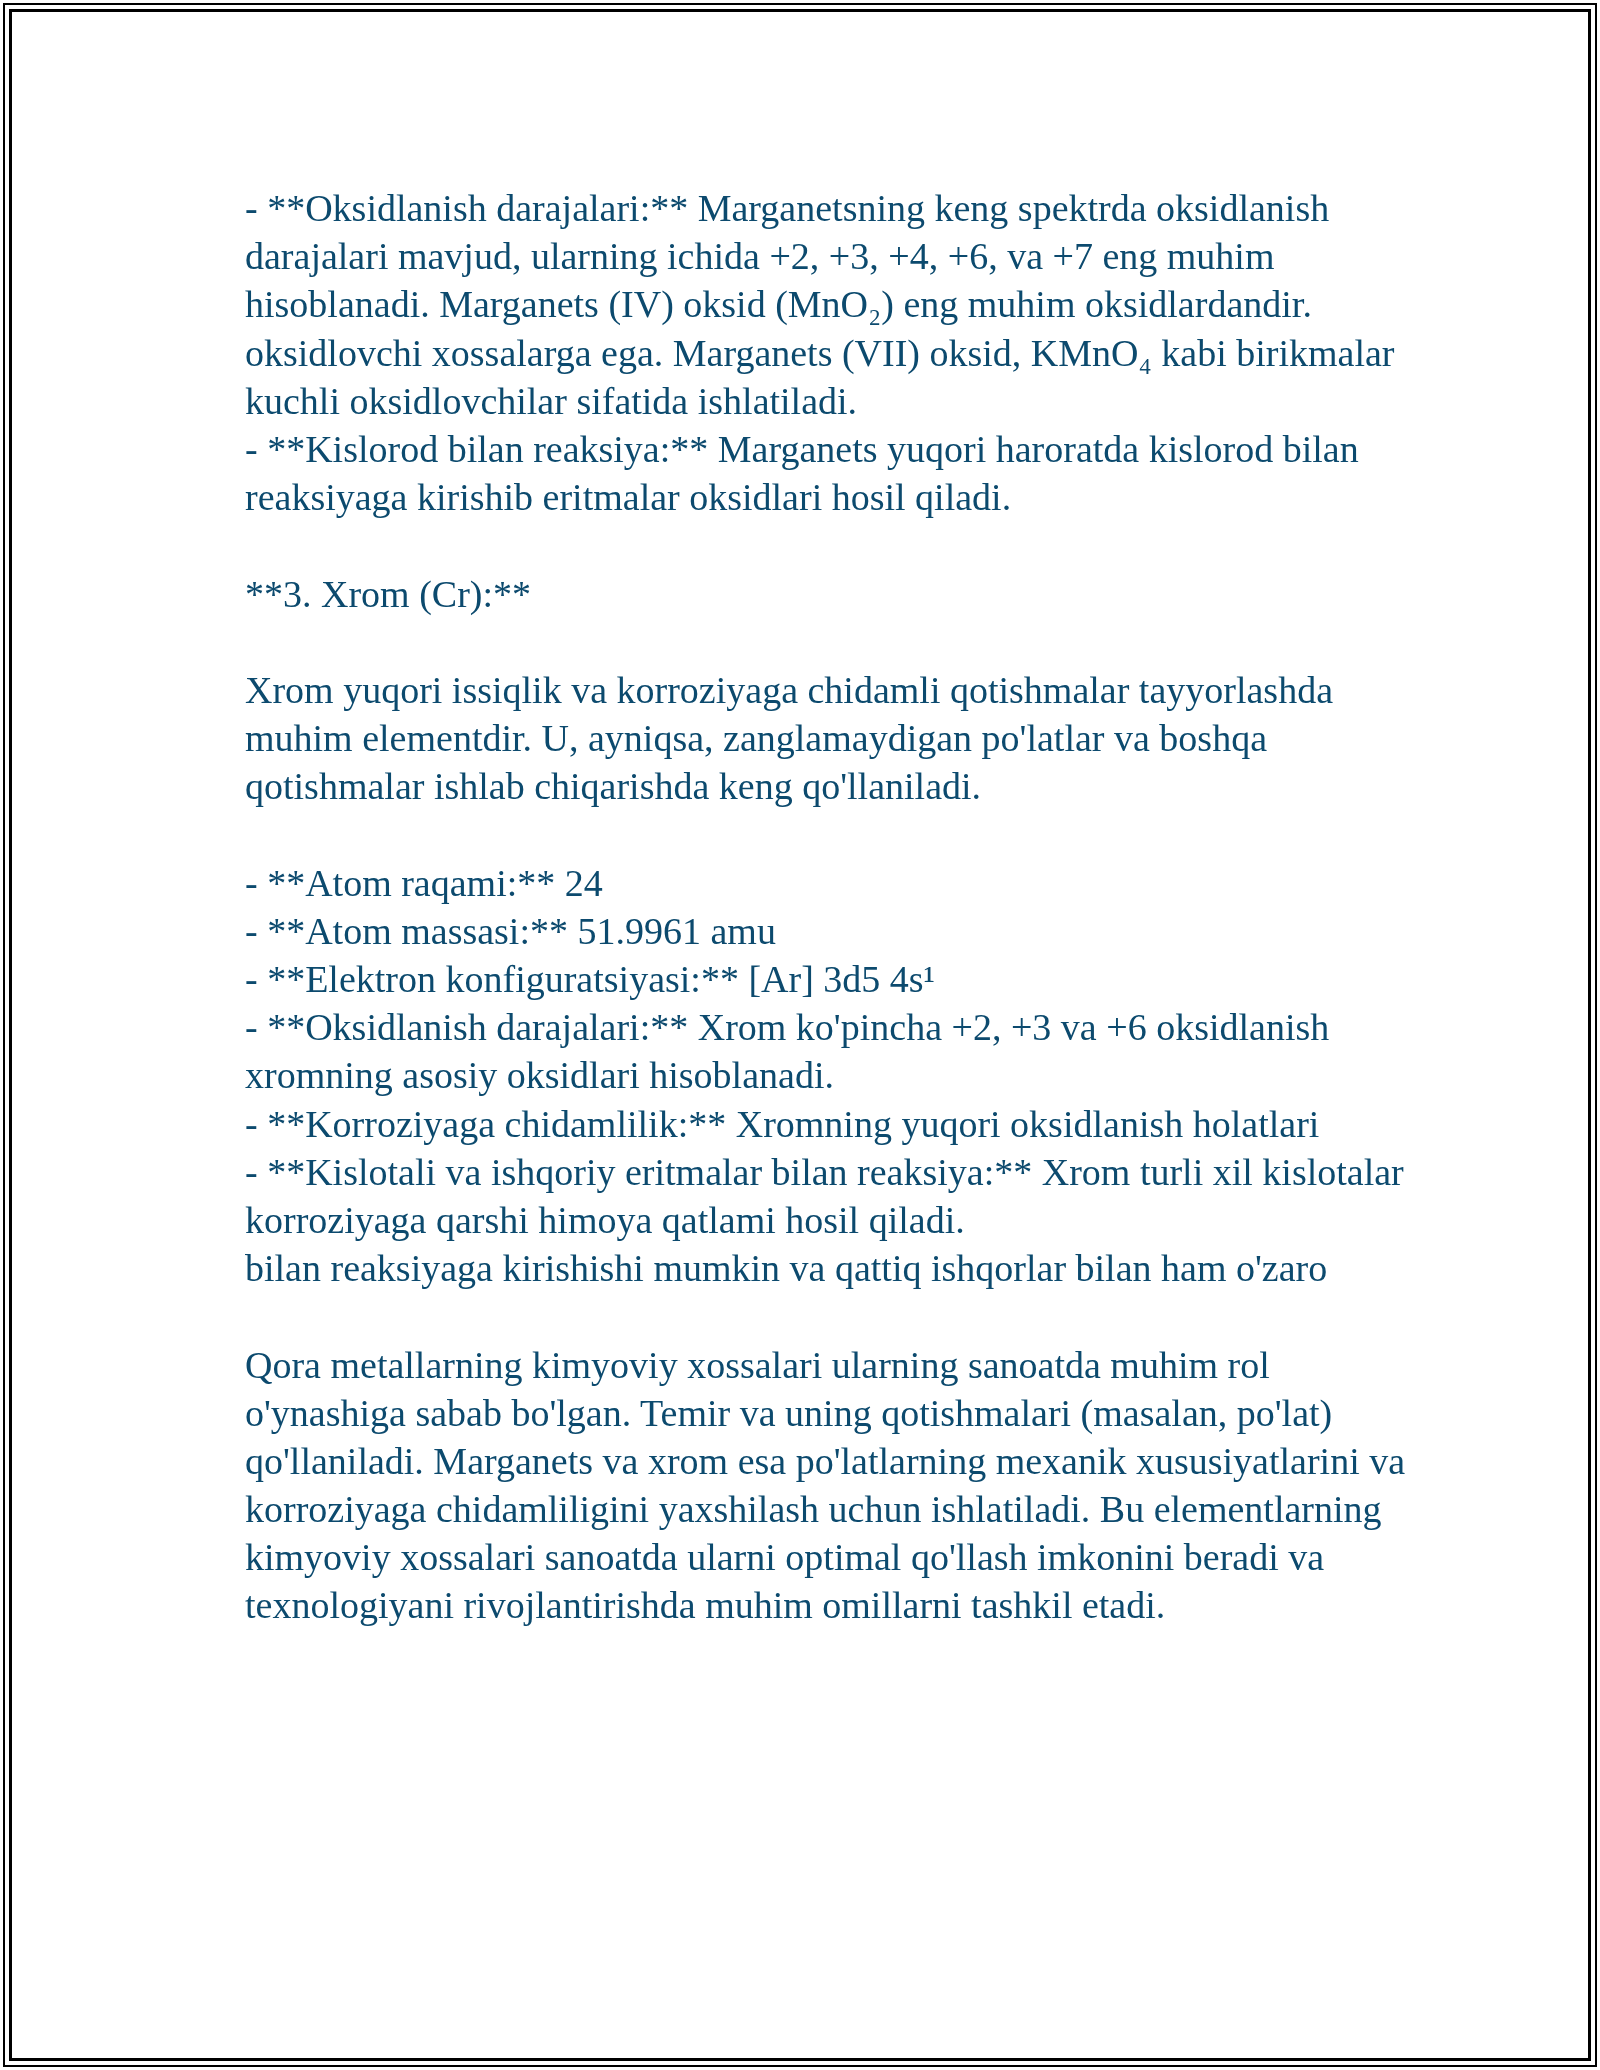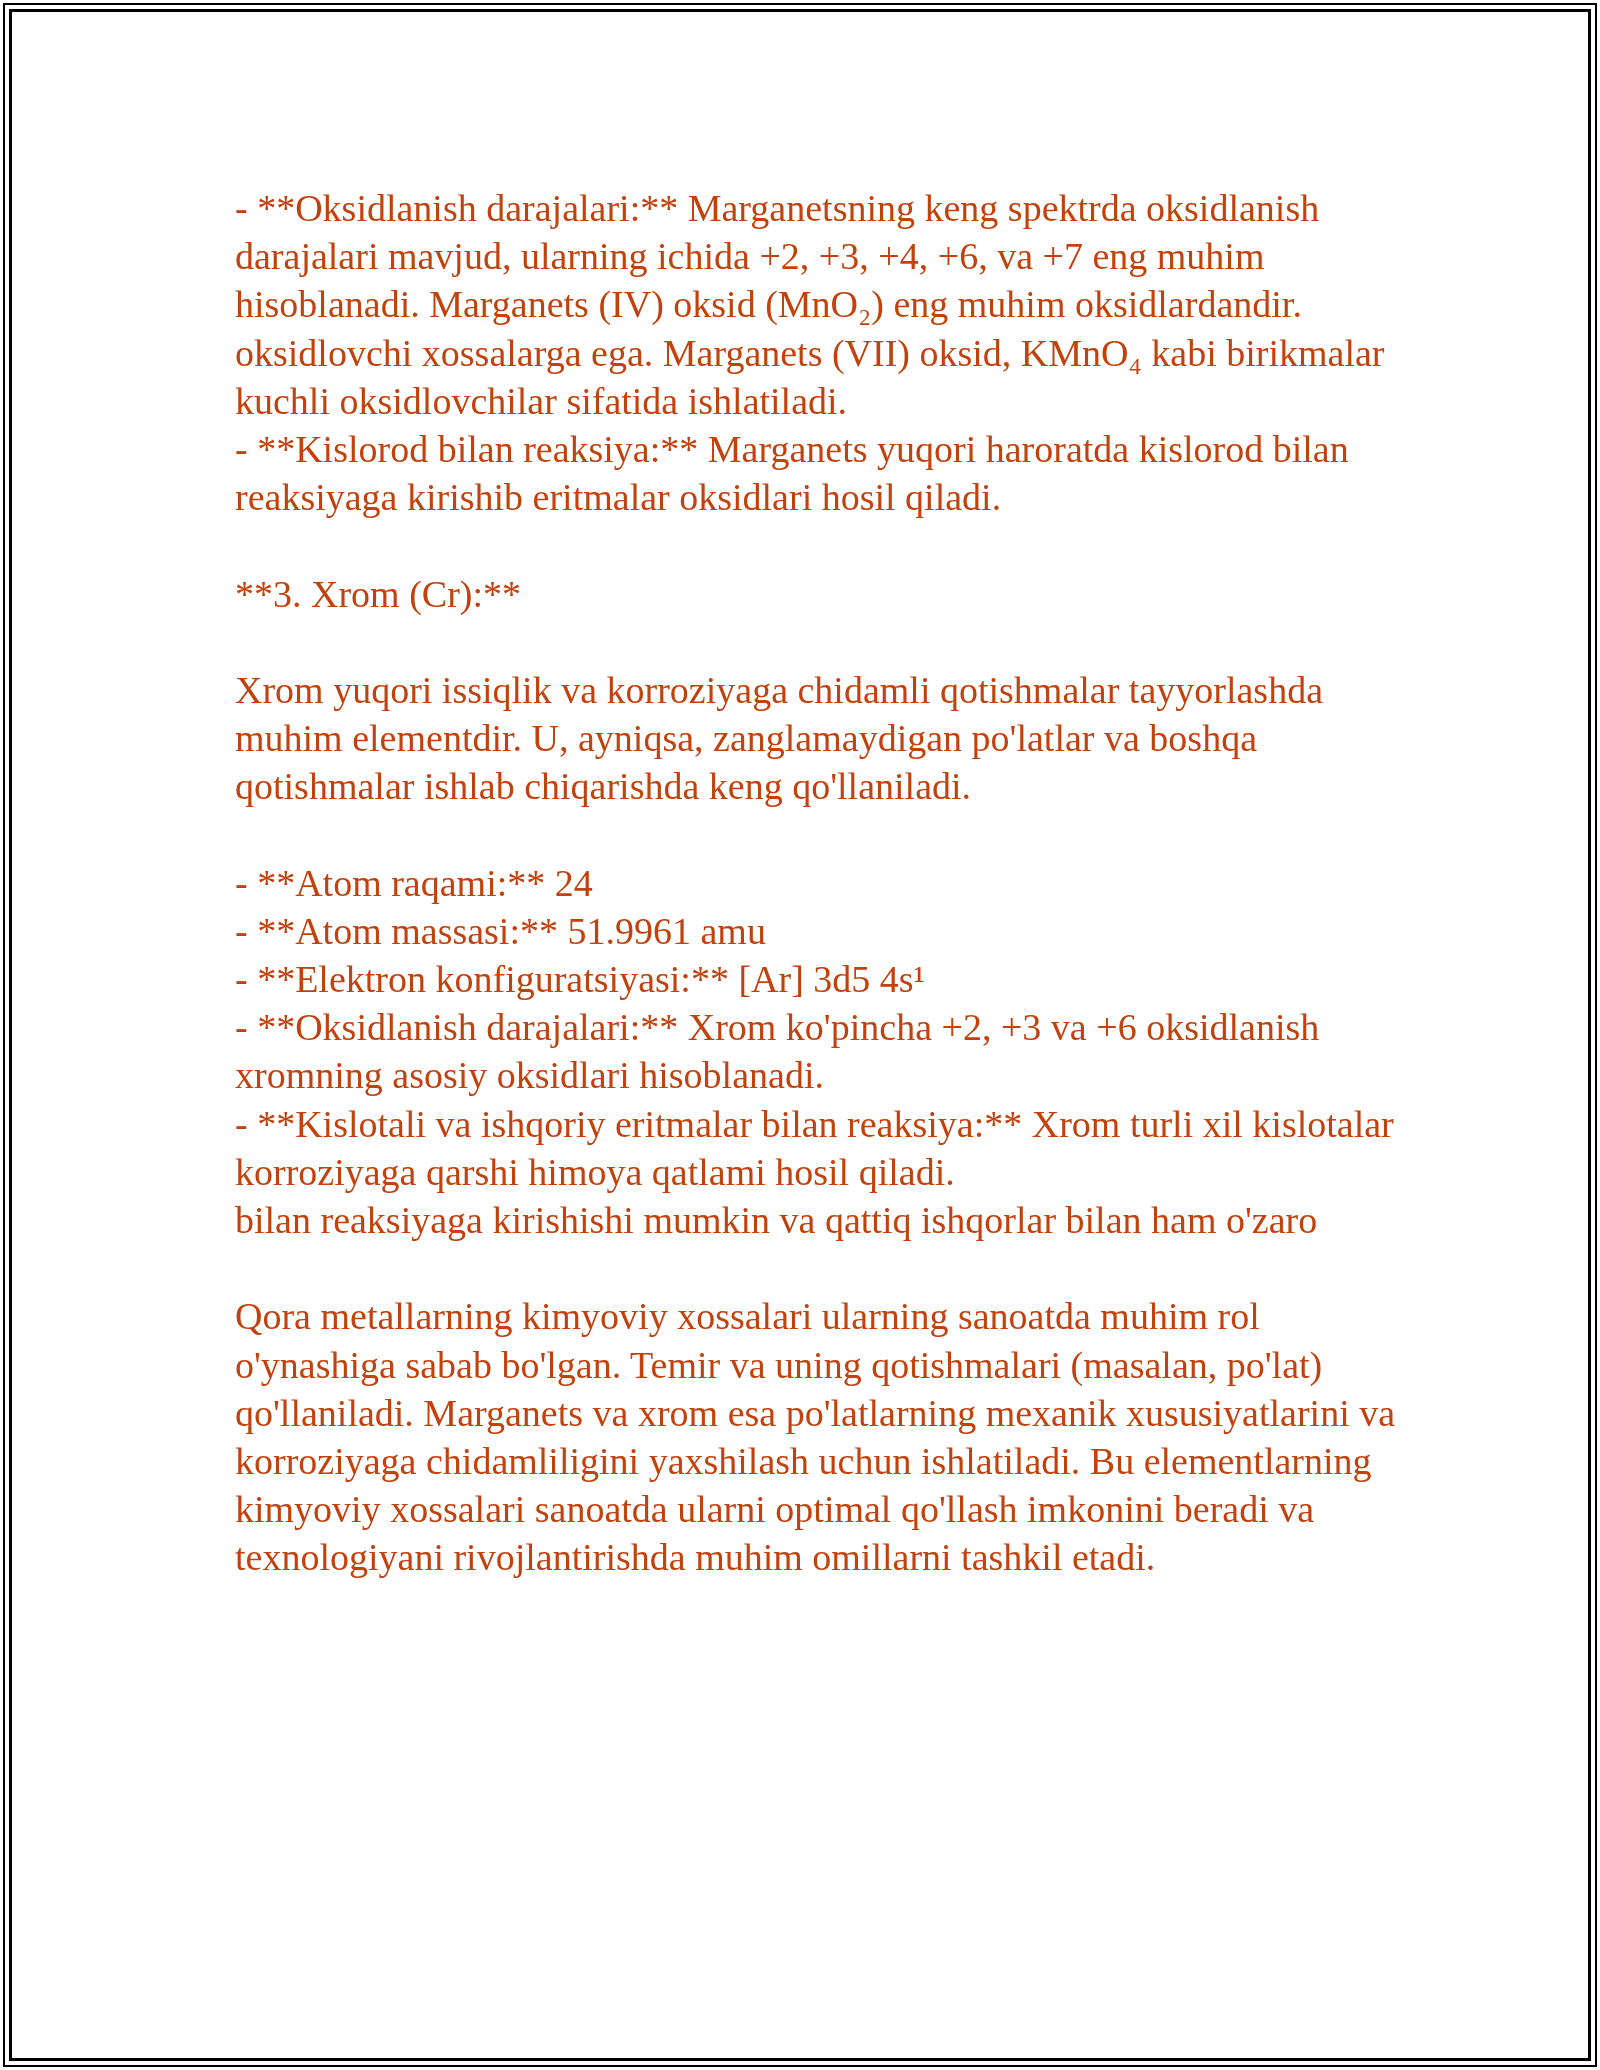--- a/index.html
+++ b/index.html
@@ -21,24 +21,24 @@
     pointer-events: none;
   }
   .frame-inner {
     position: absolute;
     inset: 9px;
     border: 3px solid #000;
     pointer-events: none;
   }
   .text-block {
     position: absolute;
-    left: 235px;
+    left: 245px;
     top: 184px;
     width: 1280px;
-    color: #c2410c;
+    color: #0c4a6e;
     font-size: 38px;
   }
   .para { margin: 0 0 48.2px 0; }
   .para:last-child { margin-bottom: 0; }
   .line {
     height: 48.2px;
     line-height: 48.2px;
     white-space: pre;
   }
 </style>
@@ -69,20 +69,21 @@
     <div class="line">muhim elementdir. U, ayniqsa, zanglamaydigan po'latlar va boshqa</div>
     <div class="line">qotishmalar ishlab chiqarishda keng qo'llaniladi.</div>
   </div>
 
   <div class="para">
     <div class="line">- **Atom raqami:** 24</div>
     <div class="line">- **Atom massasi:** 51.9961 amu</div>
     <div class="line">- **Elektron konfiguratsiyasi:** [Ar] 3d5 4s¹</div>
     <div class="line">- **Oksidlanish darajalari:** Xrom ko'pincha +2, +3 va +6 oksidlanish</div>
     <div class="line">xromning asosiy oksidlari hisoblanadi.</div>
+    <div class="line">- **Korroziyaga chidamlilik:** Xromning yuqori oksidlanish holatlari</div>
     <div class="line">- **Kislotali va ishqoriy eritmalar bilan reaksiya:** Xrom turli xil kislotalar</div>
     <div class="line">korroziyaga qarshi himoya qatlami hosil qiladi.</div>
     <div class="line">bilan reaksiyaga kirishishi mumkin va qattiq ishqorlar bilan ham o'zaro</div>
   </div>
 
   <div class="para">
     <div class="line">Qora metallarning kimyoviy xossalari ularning sanoatda muhim rol</div>
     <div class="line">o'ynashiga sabab bo'lgan. Temir va uning qotishmalari (masalan, po'lat)</div>
     <div class="line">qo'llaniladi. Marganets va xrom esa po'latlarning mexanik xususiyatlarini va</div>
     <div class="line">korroziyaga chidamliligini yaxshilash uchun ishlatiladi. Bu elementlarning</div>

